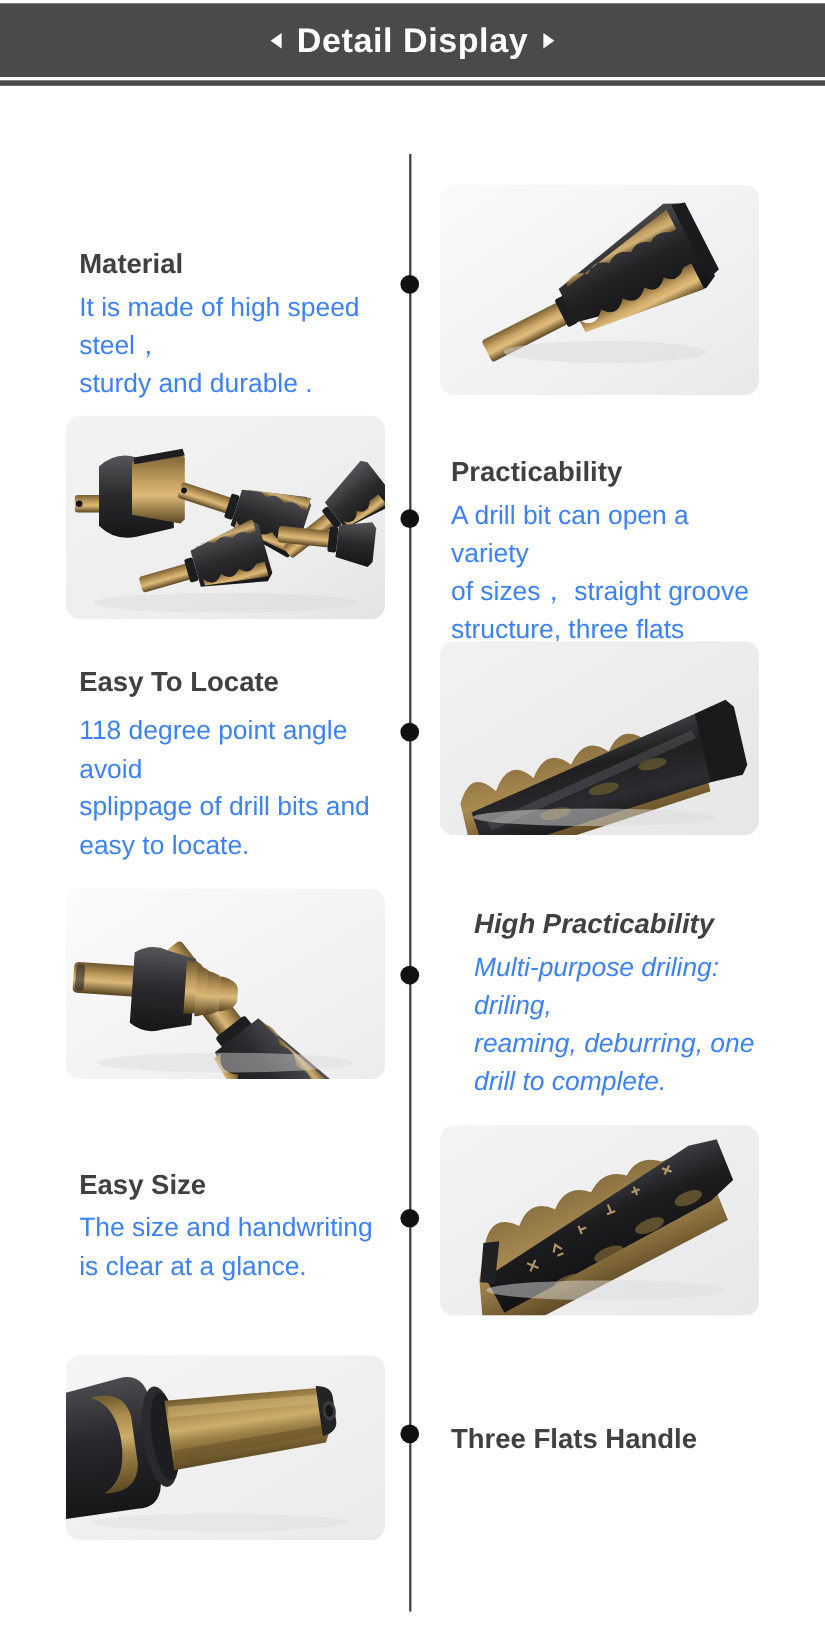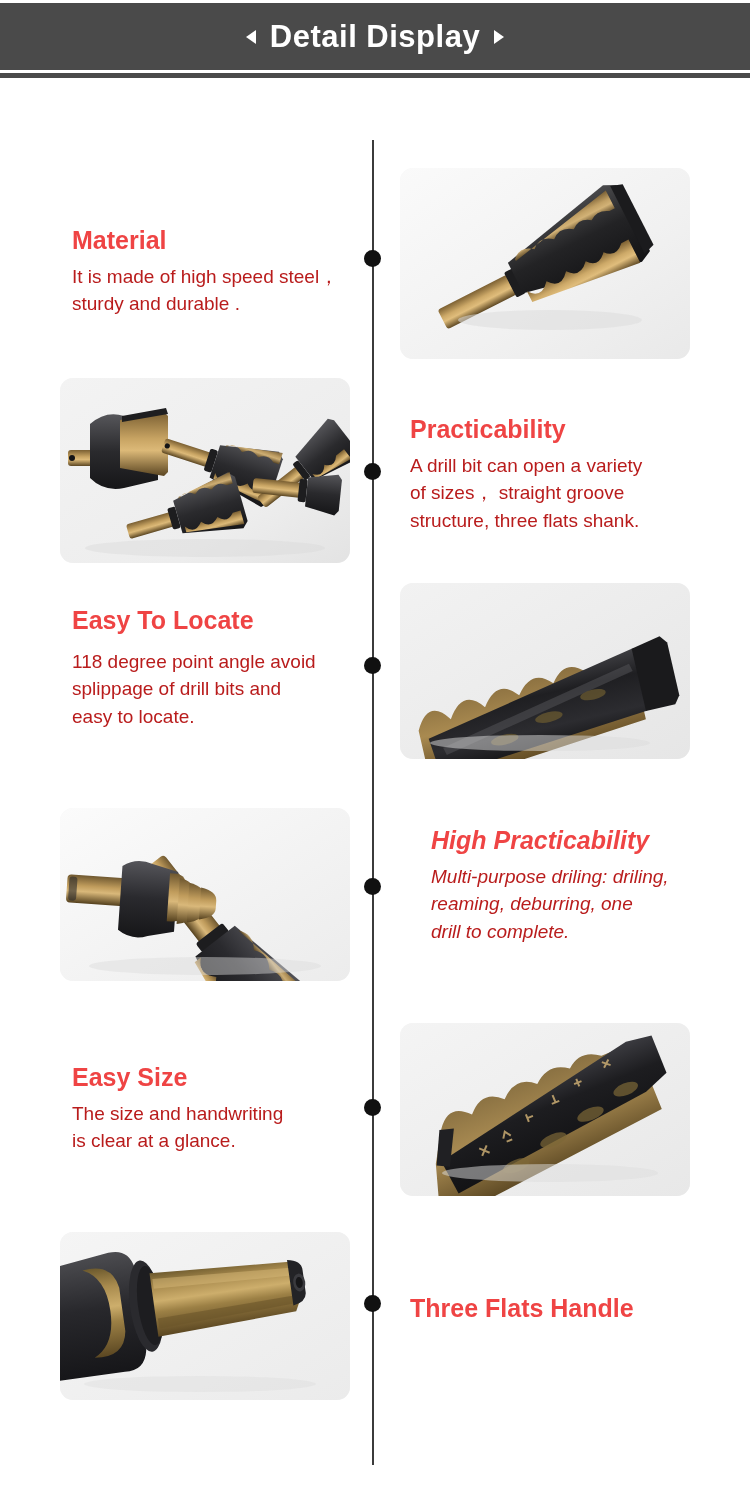--- a/index.html
+++ b/index.html
@@ -57,28 +57,28 @@
     border-radius: 50%;
     background: #111111;
     left: 364px;
   }
 
   
   .text-block { position: absolute; }
   .block-title {
     font-size: 25px;
     font-weight: bold;
-    color: #ef4444;
+    color: #404040;
     line-height: 1.12;
     margin-bottom: 9px;
     white-space: nowrap;
   }
   .block-body {
-    font-size: 19px;
-    color: #b91c1c;
+    font-size: 24px;
+    color: #3b82f6;
     line-height: 1.44;
     white-space: pre-line;
   }
 
   
   .photo-card {
     position: absolute;
     border-radius: 13px;
     background: #f6f6f6;
     overflow: hidden;

